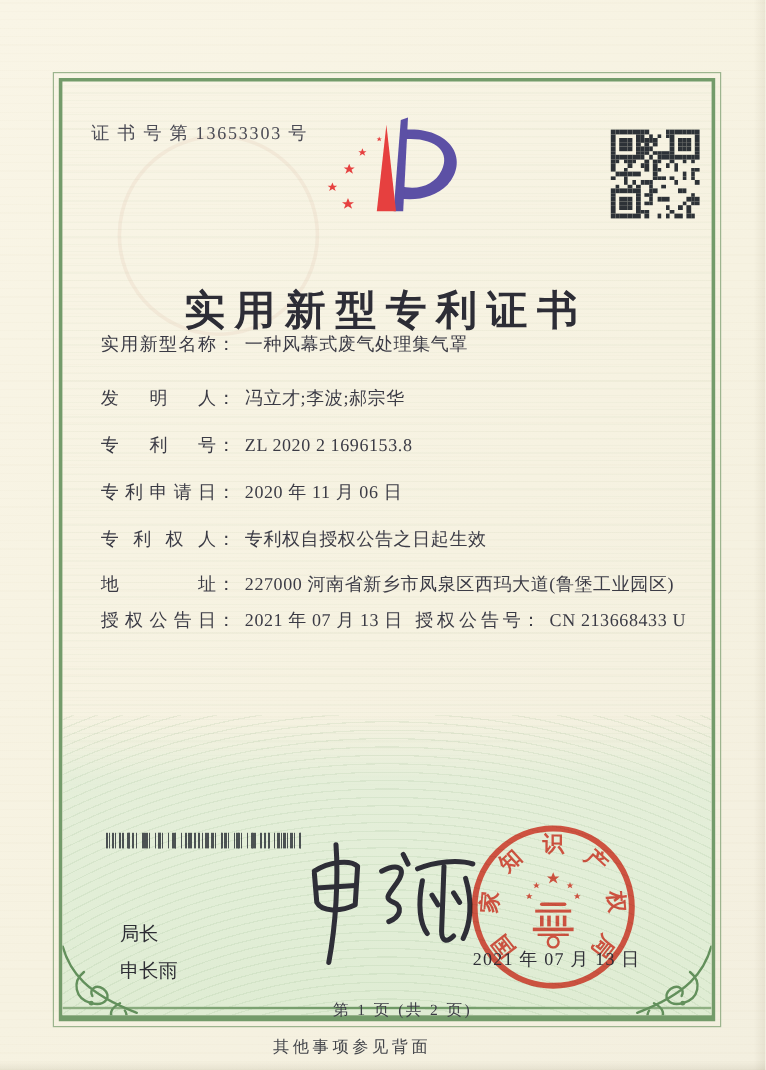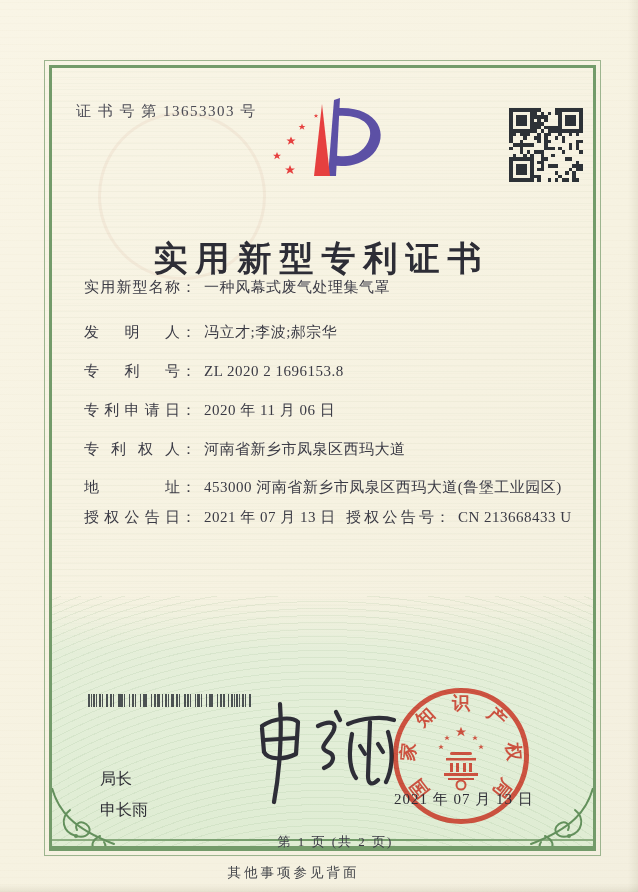--- a/index.html
+++ b/index.html
@@ -629,29 +629,29 @@
     <span class="fvalue">2020 年 11 月 06 日</span>
   </div>
   <div class="field-row" style="top:440px">
     <span class="flabel">
         <span>专</span>
         <span>利</span>
         <span>权</span>
         <span>人</span>
       </span>
       <span class="fcolon">：</span>
-    <span class="fvalue">河南省新乡市凤泉区西玛大道</span>
+    <span class="fvalue">专利权自授权公告之日起生效</span>
   </div>
   <div class="field-row" style="top:478px">
     <span class="flabel">
         <span>地</span>
         <span>址</span>
       </span>
       <span class="fcolon">：</span>
-    <span class="fvalue">453000 河南省新乡市凤泉区西玛大道(鲁堡工业园区)</span>
+    <span class="fvalue">227000 河南省新乡市凤泉区西玛大道(鲁堡工业园区)</span>
   </div>
   <div class="field-row" style="top:508px">
     <span class="flabel">
         <span>授</span>
         <span>权</span>
         <span>公</span>
         <span>告</span>
         <span>日</span>
       </span>
       <span class="fcolon">：</span>

